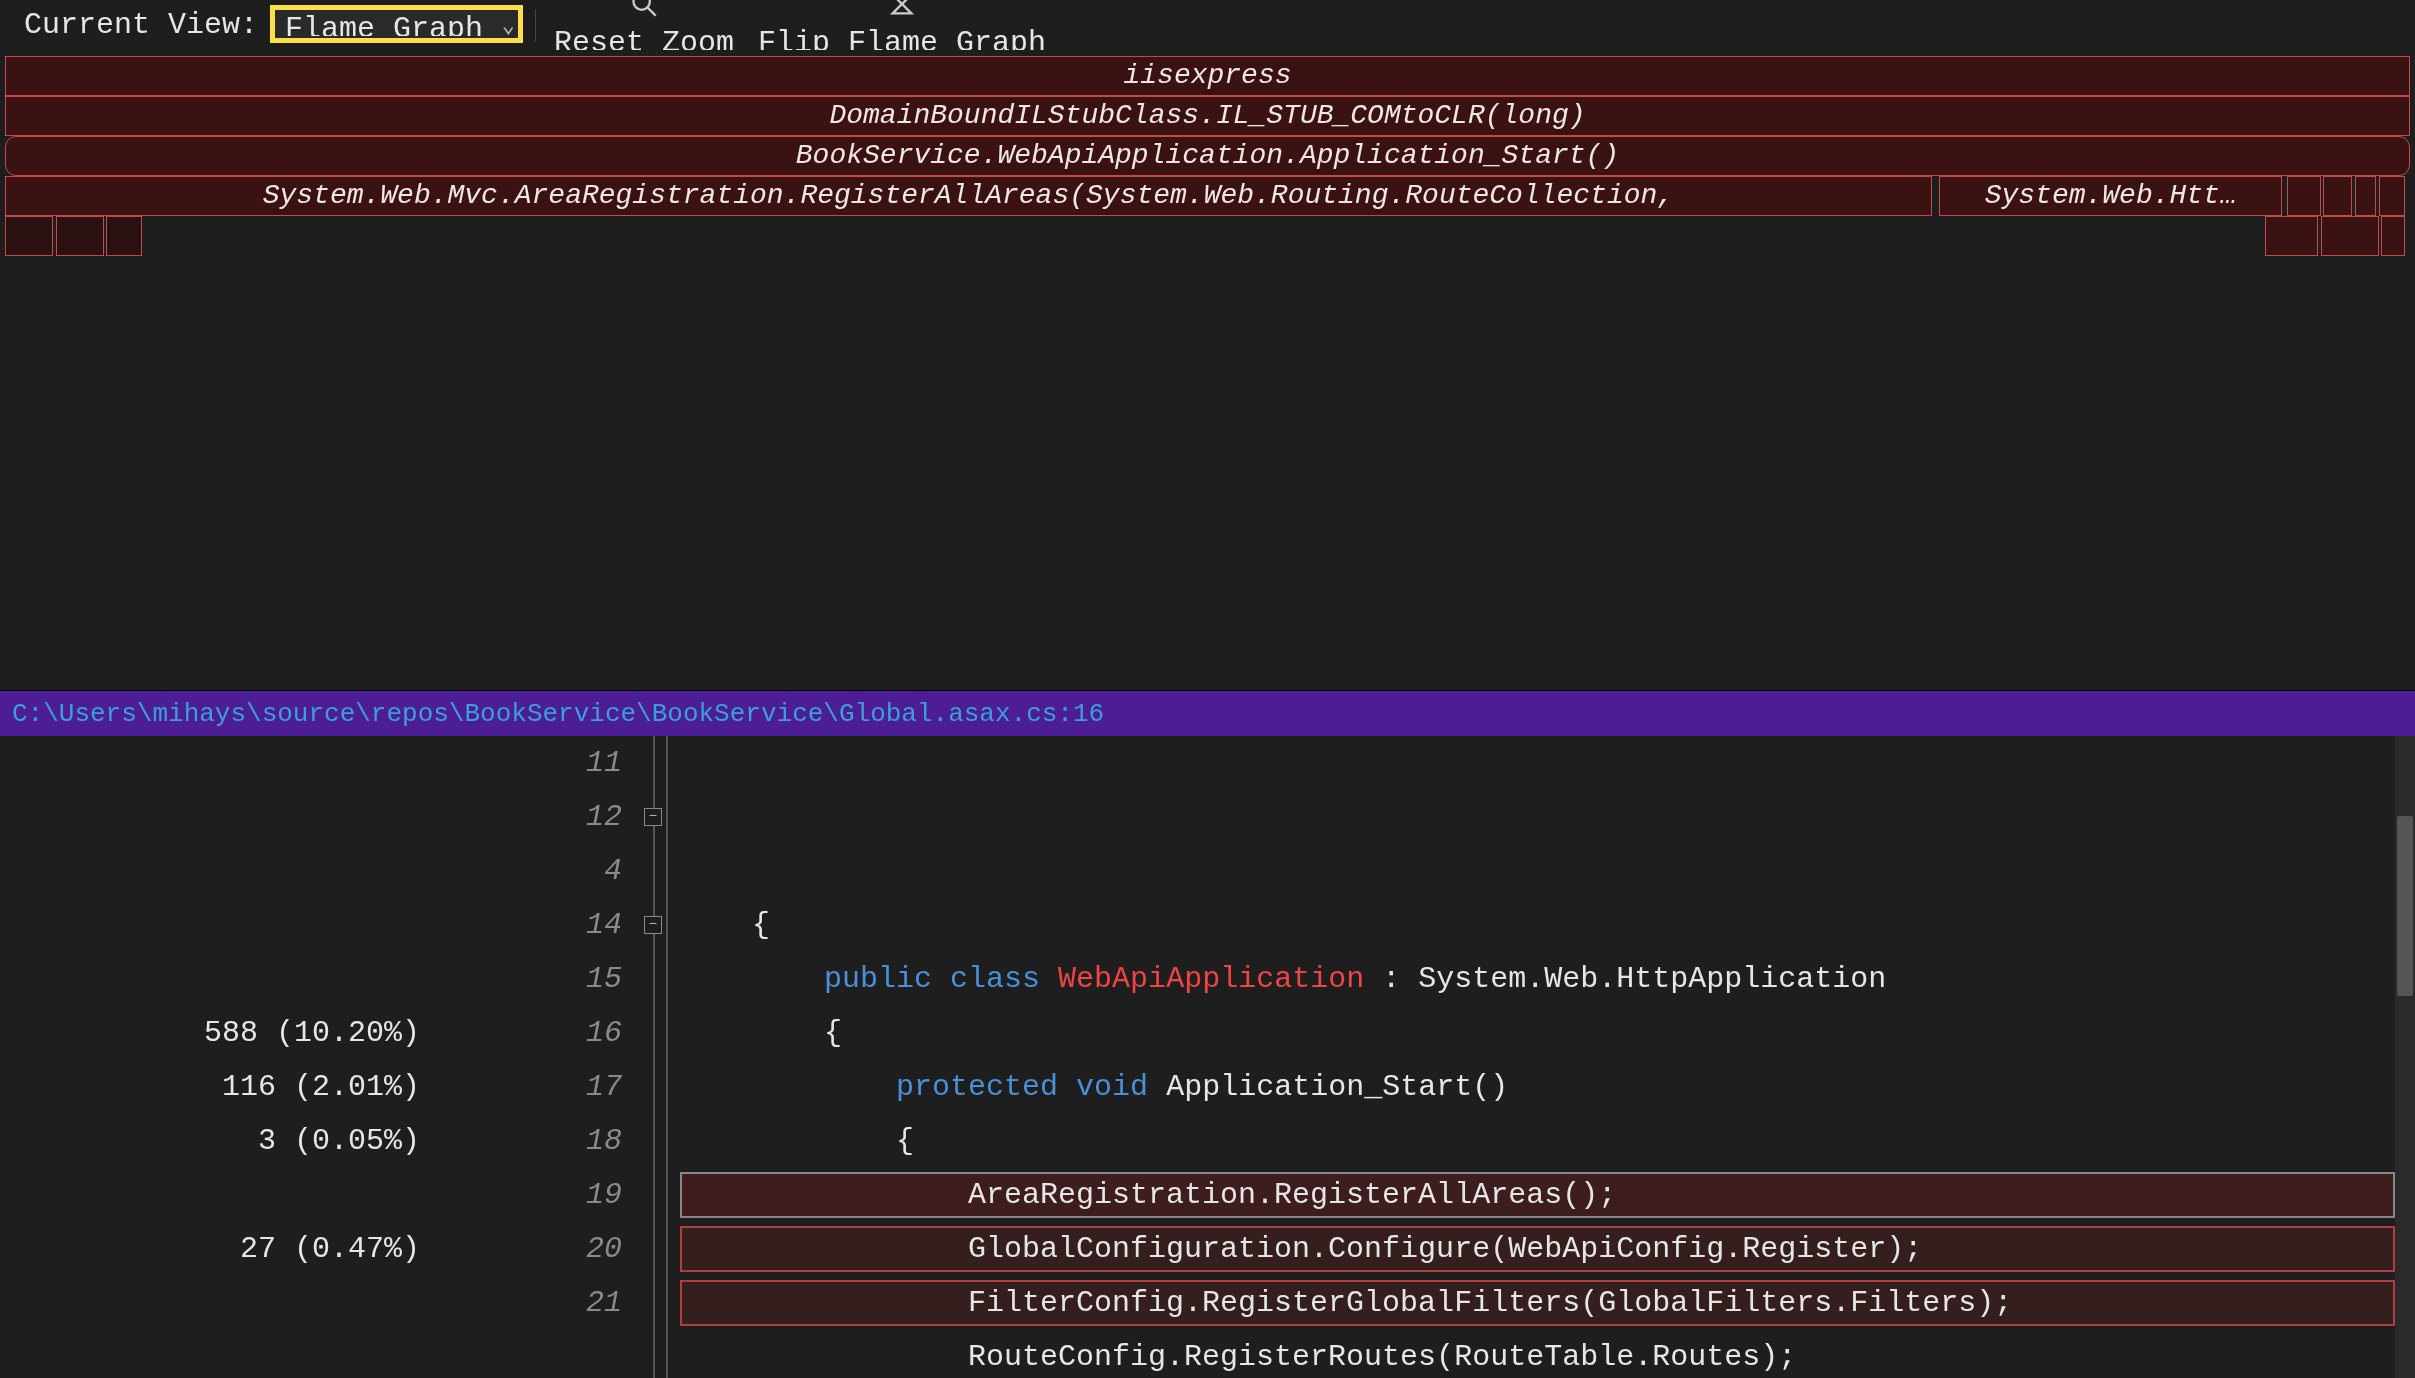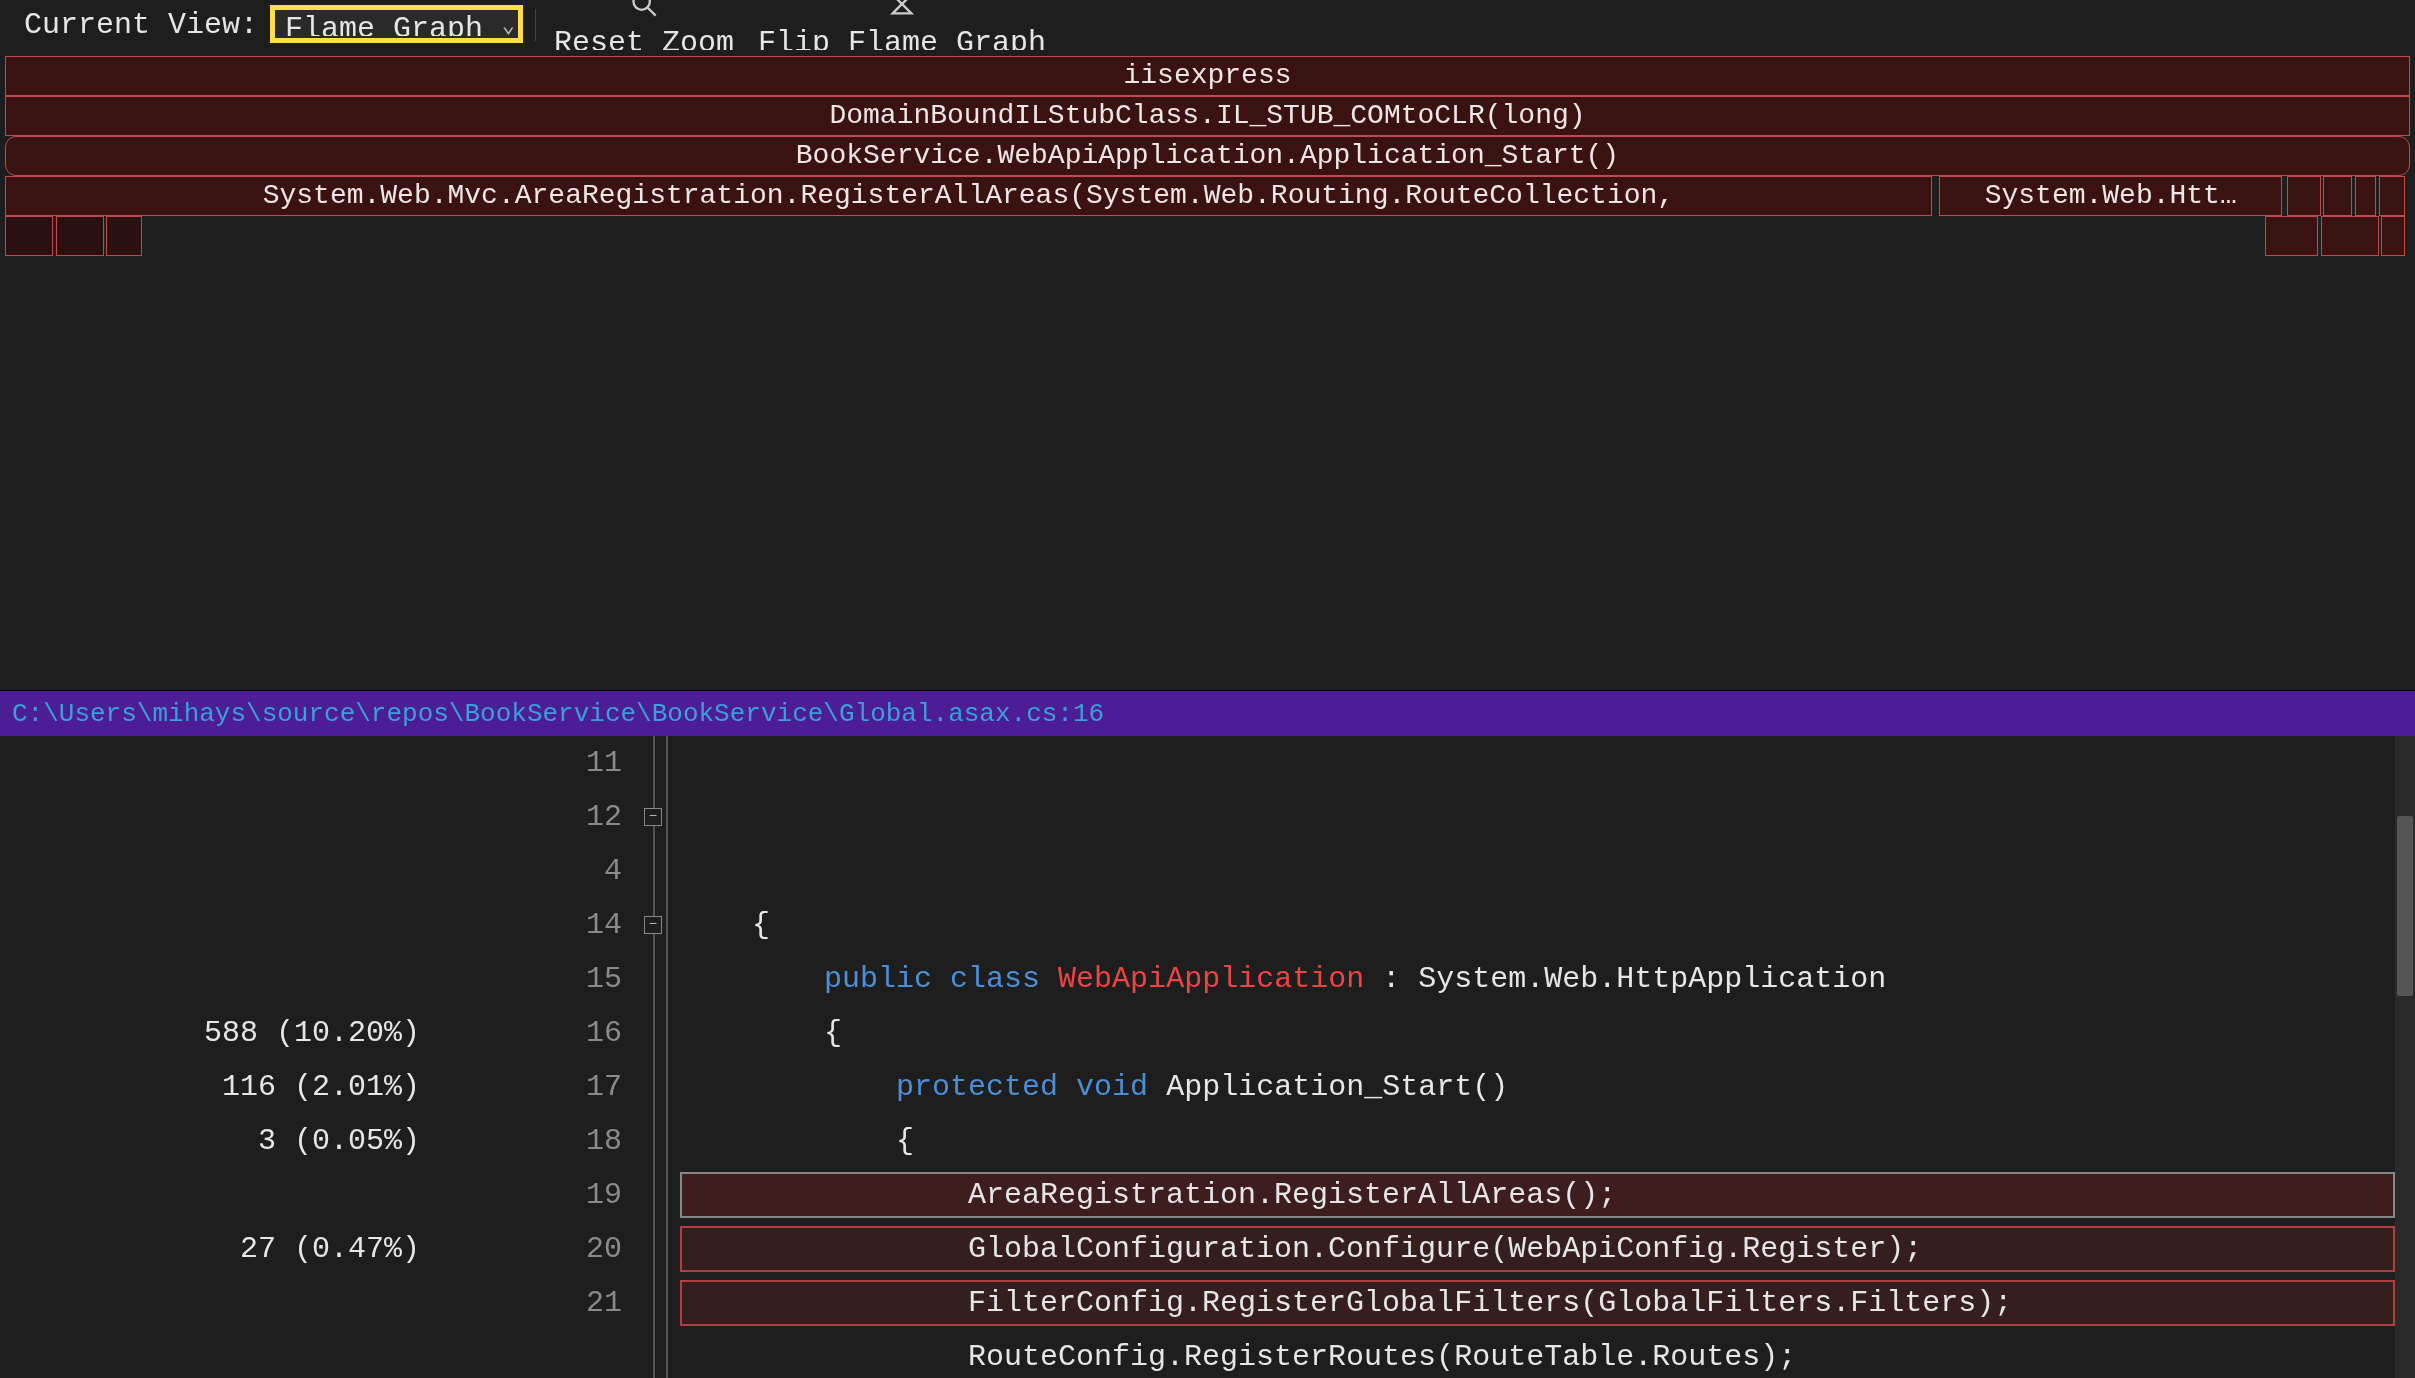--- a/index.html
+++ b/index.html
@@ -43,20 +43,21 @@
   }
   .toolbar .tb-btn svg { width: 28px; height: 28px; }
   .toolbar .sep { width: 1px; height: 32px; background: #444; }
 
   
   .flame-wrap {
     height: 640px;
     background: #1e1e1e;
     position: relative;
     padding-top: 6px;
+    font-style: italic;
   }
   .flame-row {
     position: relative;
     height: 40px;
     margin-bottom: 0;
   }
   .flame-box {
     position: absolute;
     top: 0; bottom: 0;
     background: #3a1212;
@@ -102,21 +103,21 @@
     margin-left: 40px;
   }
   .code-pane .hit-col .cell { height: 54px; }
   .code-pane .lineno-col {
     width: 200px;
     text-align: right;
     padding-right: 18px;
     color: #8a8a8a;
     background: #1e1e1e;
   }
-  .code-pane .lineno-col .cell { height: 54px; }
+  .code-pane .lineno-col .cell { height: 54px; font-style: italic; }
   .code-pane .fold-col {
     width: 26px;
     background: #1e1e1e;
     position: relative;
   }
   .code-pane .fold-col .rule {
     position: absolute; left: 50%; top: 0; bottom: 0; width: 2px; background: #555;
   }
   .code-pane .fold-col .box {
     position: absolute; left: 50%; transform: translateX(-50%);

